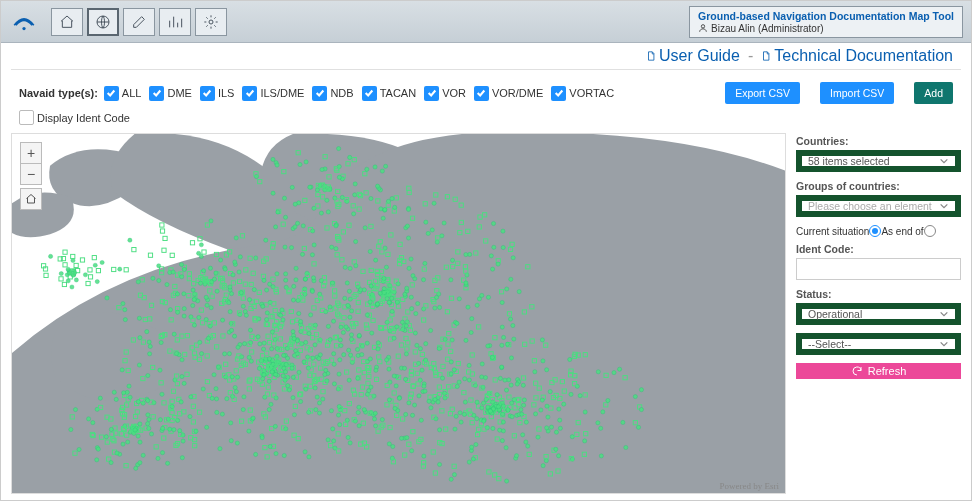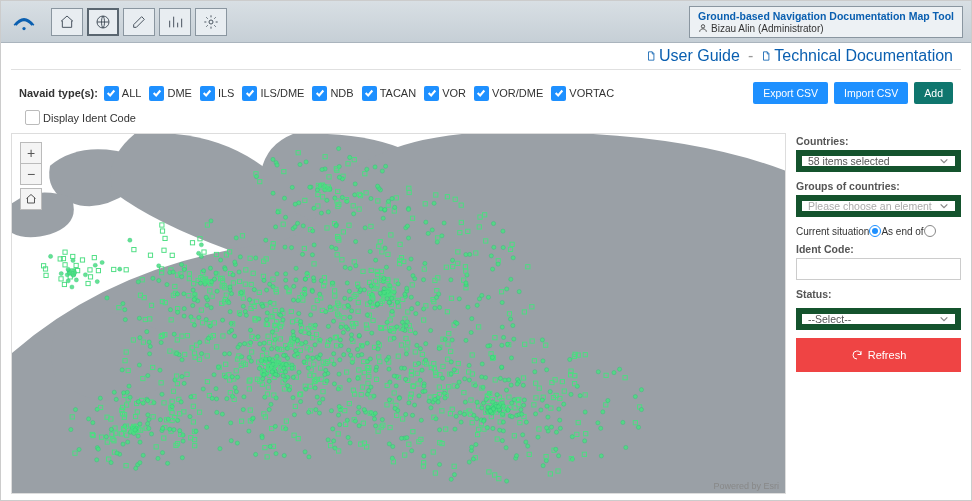--- a/index.html
+++ b/index.html
@@ -28,48 +28,48 @@
 .hr { height:1px; background:#e0e0e0; margin:0 10px;}
 
 
 .filterbar { padding: 12px 18px 4px; display: flex; align-items: center; flex-wrap: wrap; }
 .filterbar .label { font-weight: bold; font-size: 11px; margin-right: 6px; }
 .chk-wrap { display: flex; align-items: center; margin-right: 8px; }
 .chk { width: 15px; height: 15px; background: #1e90ff; border-radius: 2px; display: flex; align-items: center; justify-content: center; margin-right: 3px; cursor:pointer;}
 .chk svg { width: 10px; height: 10px; stroke: #fff; stroke-width: 2.5; fill: none; }
 .chk.empty { background: #fff; border: 1px solid #bbb; }
 .chk-wrap span { font-size: 11px; }
-.rightbtns { margin-left: auto; display: flex; gap: 6px;}
+.rightbtns { margin-left: auto; display: flex; gap: 20px;}
 .btn { padding: 5px 10px; border-radius: 2px; border: none; color: #fff; font-size: 10.5px; cursor: pointer; }
 .btn-blue { background: #1e90ff; }
 .btn-green { background: #0f766e; }
 
-.identrow { padding: 2px 18px 8px; display:flex; align-items:flex-start;margin-left:6px;}
+.identrow { padding: 2px 18px 8px; display:flex; align-items:flex-start;}
 
 
 .main { display: flex; padding: 0 10px 10px; gap: 10px; height: calc(100% - 128px); }
 .map-wrap { flex: 1; position: relative; border: 1px solid #ddd; background: #fff; overflow:hidden;}
 .map-controls { position: absolute; top: 8px; left: 8px; display: flex; flex-direction: column; }
 .map-ctrl { width: 22px; height: 22px; background: #f4f4f4; border: 1px solid #bbb; margin-bottom: -1px; display: flex; align-items: center; justify-content: center; font-size: 14px; color: #555; cursor:pointer;}
 .map-ctrl.home { margin-top:4px;}
-.map-credit { position: absolute; bottom: 2px; right: 6px; font-size: 9px; color: #888; }
+.map-credit { position: absolute; bottom: 2px; right: 6px; font-size: 9px; color: #888; font-family: Liberation Serif, serif; }
 
 
 .side { width: 165px; font-size: 10.5px; padding: 2px 0;}
 .side .fld { margin-bottom: 8px; }
 .side .fld-label { color: #555; margin-bottom: 3px; display:block;font-weight:bold;}
 .sel { width: 100%; height: 22px; border: 6px solid #14532d; background: #fff; padding: 0 6px; font-size: 10.5px; color: #555; display: flex; align-items: center; justify-content: space-between; cursor:pointer;}
 .sel .chev { width: 10px; height: 10px; }
 .sel.placeholder { color: #aaa; }
 .inp { width: 100%; height: 22px; border: 1px solid #ccc; padding: 0 6px; font-size: 10.5px; }
 .radio-row { display:flex; align-items:center; margin:4px 0 6px; font-size:10px;}
 .radio { width:12px; height:12px; border:1.5px solid #888; border-radius:50%; display:inline-flex; align-items:center; justify-content:center; cursor:pointer;}
 .radio.sel-r { border-color:#1e90ff;}
 .radio.sel-r::after { content:''; width:6px; height:6px; background:#1e90ff; border-radius:50%;}
-.btn-refresh { width:100%; height:34px; background:#ef4444; color:#fff; border:none; display:flex; align-items:center; justify-content:center; gap:5px; cursor:pointer; font-size:11px;}
+.btn-refresh { width:100%; height:16px; background:#ec4899; color:#fff; border:none; display:flex; align-items:center; justify-content:center; gap:5px; cursor:pointer; font-size:11px;}
 .btn-refresh svg{width:12px;height:12px;stroke:#fff;fill:none;stroke-width:2;}
 
 
 .map-svg{width:100%;height:100%;display:block;}
 </style>
 </head>
 <body>
 
 <div class="frame">
 
@@ -1919,20 +1919,26 @@
         <span class="radio sel-r"></span>
         <span>As end of</span>
         <span class="radio"></span>
       </div>
       <div class="fld">
         <span class="fld-label">Ident Code:</span>
         <input class="inp" value="" style="">
       </div>
       <div class="fld">
         <span class="fld-label">Status:</span>
+        <div class="sel">
+          <span>Operational</span>
+          <svg class="chev" viewBox="0 0 12 12" stroke="#888" fill="none" stroke-width="1.5">
+              <path d="M2 4l4 4 4-4"></path>
+            </svg>
+        </div>
       </div>
       <div class="fld">
         <div class="sel">
           <span>--Select--</span>
           <svg class="chev" viewBox="0 0 12 12" stroke="#888" fill="none" stroke-width="1.5">
               <path d="M2 4l4 4 4-4"></path>
             </svg>
         </div>
       </div>
       <button class="btn-refresh">

